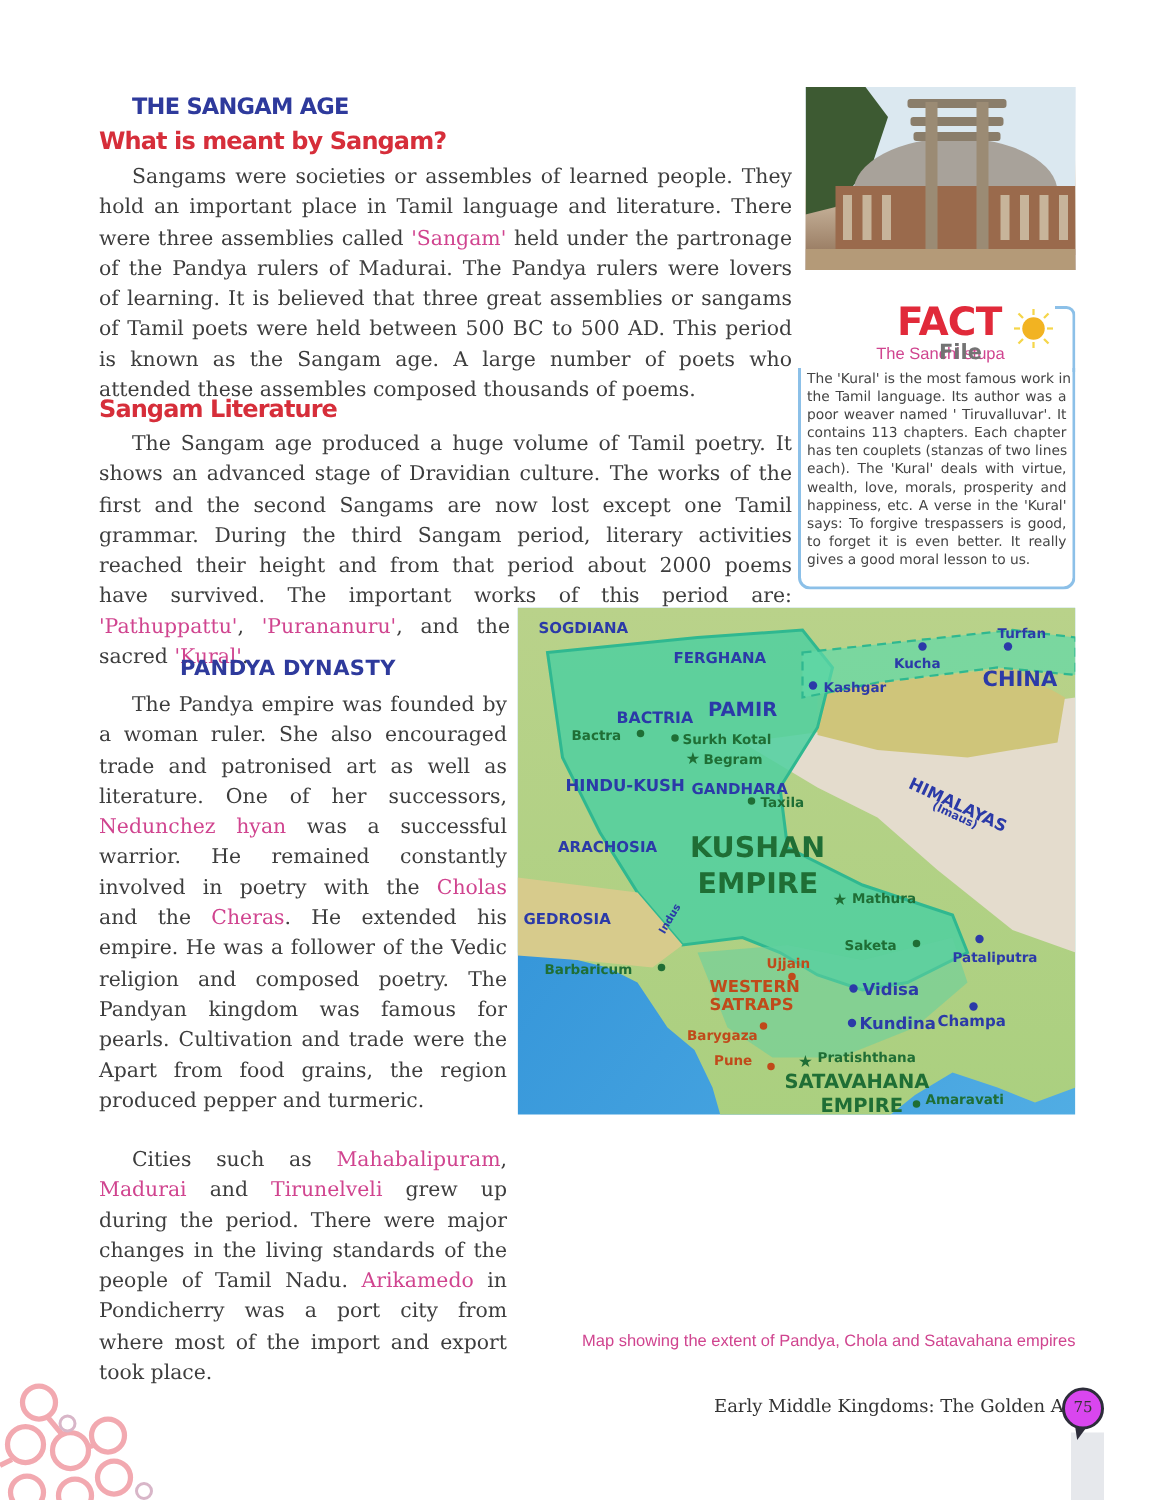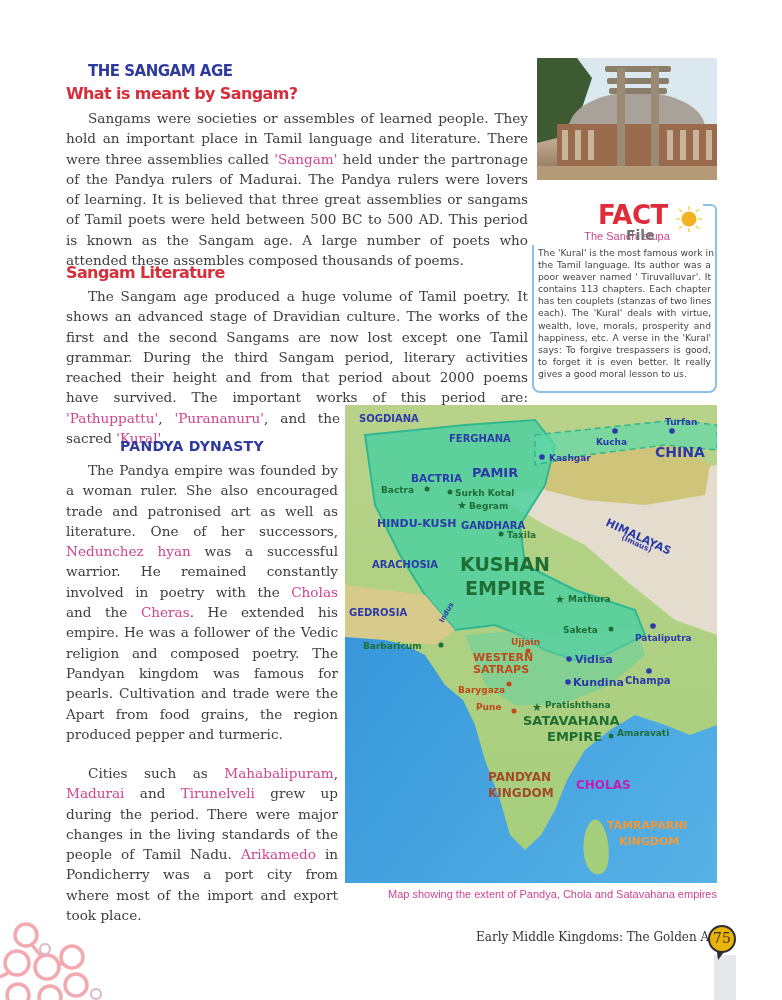--- a/index.html
+++ b/index.html
@@ -23,28 +23,28 @@
   .fact-title { position: absolute; left: 598px; top: 200px; font-family: "DejaVu Sans", sans-serif; font-weight: bold; font-size: 26px; color: #e12a3a; letter-spacing: -0.5px; }
   .fact-sub { position: absolute; left: 626px; top: 227px; font-family: "DejaVu Sans", sans-serif; font-weight: bold; font-size: 14px; color: #737373; }
   .fact-sun { position: absolute; left: 676px; top: 206px; width: 26px; height: 26px; }
   .fact-box { position: absolute; left: 532px; top: 245px; width: 185px; height: 148px; border: 2px solid #8cc0e8; border-top: none; border-radius: 0 0 8px 8px; padding: 2px 4px; }
   .fact-bracket { position: absolute; left: 703px; top: 204px; width: 14px; height: 44px; border: 2px solid #8cc0e8; border-left: none; border-bottom: none; border-radius: 0 6px 0 0; }
   .fact-text { font-family: "DejaVu Sans", sans-serif; font-size: 9.2px; line-height: 12.1px; color: #444; }
   .fact-text .ln { display: block; white-space: nowrap; text-align: justify; text-align-last: justify; }
   .fact-text .ln.last { text-align-last: left; }
 
   
-  .map { position: absolute; left: 345px; top: 405px; width: 372px; height: 478px; overflow: hidden; }
+  .map { position: absolute; left: 345px; top: 405px; width: 372px; height: 338px; overflow: hidden; }
   .map svg { width: 372px; height: 478px; display: block; }
   .mlbl { font-family: "DejaVu Sans", sans-serif; font-weight: bold; }
   .map-cap { position: absolute; left: 345px; top: 888px; width: 372px; text-align: right; font-family: "Liberation Sans", sans-serif; font-size: 11px; color: #d0448f; }
 
   
   .footer-text { position: absolute; left: 476px; top: 930px; font-family: "DejaVu Serif", serif; font-size: 12px; color: #333; }
-  .page-num { position: absolute; left: 708px; top: 925px; width: 28px; height: 28px; border: 2.5px solid #2d2d3a; border-radius: 50%; text-align: center; line-height: 23px; font-family: "DejaVu Serif", serif; font-size: 14px; color: #333; background: #eab308; }
+  .page-num { position: absolute; left: 708px; top: 925px; width: 28px; height: 28px; border: 2.5px solid #2d2d3a; border-radius: 50%; text-align: center; line-height: 23px; font-family: "DejaVu Serif", serif; font-size: 10px; color: #333; background: #d946ef; }
   .page-tail { position: absolute; left: 714px; top: 948px; width: 0; height: 0; border-left: 6px solid transparent; border-right: 4px solid transparent; border-top: 12px solid #2d2d3a; transform: rotate(18deg); }
   .page-bar { position: absolute; left: 714px; top: 955px; width: 22px; height: 45px; background: #e6e8ec; }
   .deco { position: absolute; left: 0; top: 915px; width: 110px; height: 85px; }
 </style>
 </head>
 <body>
 
 <div class="h-section">THE SANGAM AGE</div>
 <div class="h-sub" style="left:66px; top:84px;">What is meant by Sangam?</div>
 <div class="para" id="p-sangam" style="left:66px; top:108px; width:462px;">

